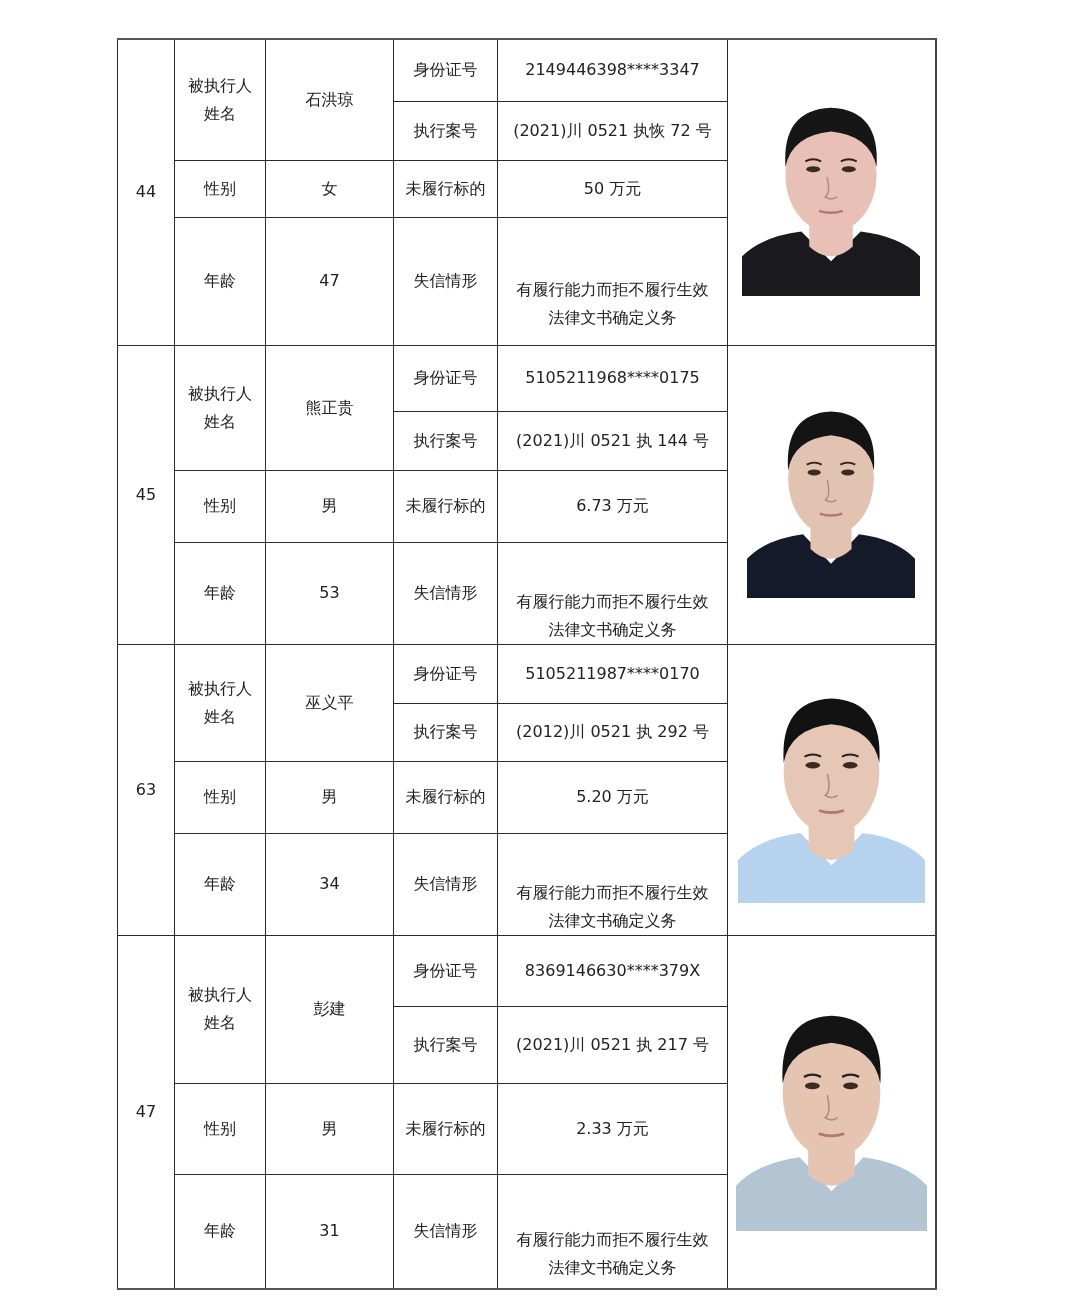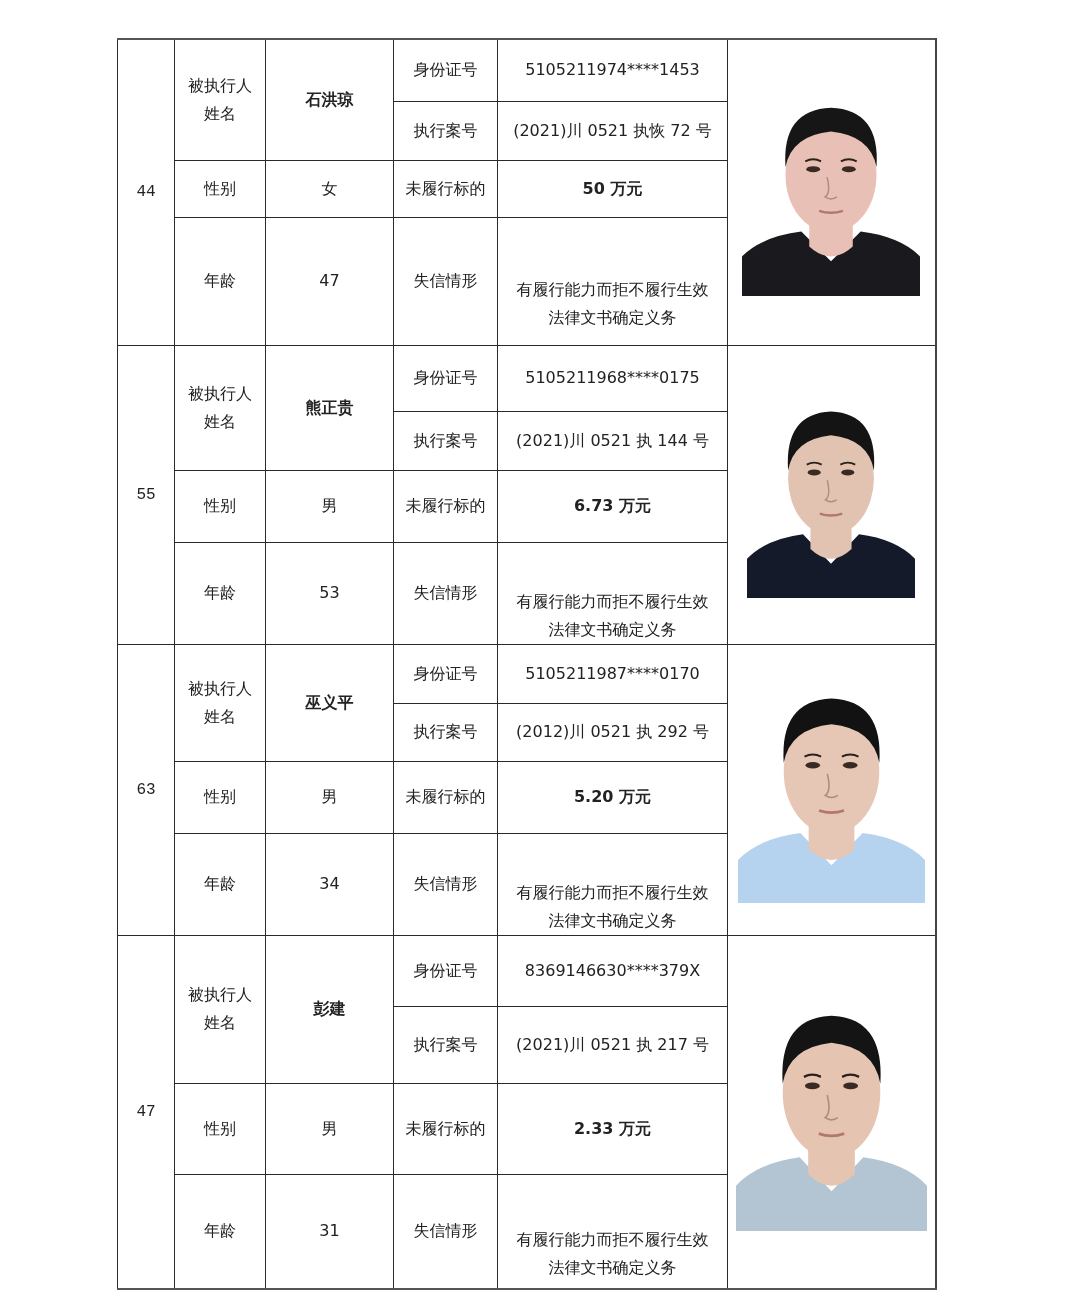--- a/index.html
+++ b/index.html
@@ -3,22 +3,22 @@
 <meta charset="utf-8">
 <style>
   html, body { margin: 0; padding: 0; background: #ffffff; }
   body { width: 1080px; height: 1307px; position: relative; overflow: hidden;
          font-family: "DejaVu Sans", "Liberation Sans", sans-serif; color: #222; }
   .sheet { position: absolute; left: 117px; top: 38px; width: 818px; }
   table.roster { border-collapse: collapse; table-layout: fixed; width: 818px; }
   table.roster td { border: 1px solid #2a2a2a; text-align: center; vertical-align: middle;
                     font-size: 16px; line-height: 28px; padding: 0 6px; }
   table.roster { border-top: 2px solid #555; border-left: 1.5px solid #555; border-right: 2px solid #444; border-bottom: 2px solid #555; }
-  .num { font-size: 17px; font-family: Liberation Mono, monospace; }
-  .bold { font-weight: bold; }
+  .num { font-size: 17px; }
+  .bold { font-weight: normal; }
   .photo-cell { padding: 0 !important; }
   .photo { margin: 0 auto; position: relative; overflow: hidden; background: #fff; }
   .photo svg { display: block; }
   .wrap2 { display: inline-block; max-width: 200px; margin-top: 45px; }
 </style>
 </head>
 <body>
 
 <div class="sheet">
   <table class="roster">
@@ -29,21 +29,21 @@
       <col style="width:104px">
       <col style="width:230px">
       <col style="width:208px">
     </colgroup>
     <tbody id="roster-body">
         <tr style="height: 62px;">
           <td rowspan="4" class="num">44</td>
           <td rowspan="2"><span>被执行人</span><br><span>姓名</span></td>
           <td rowspan="2" class="bold">石洪琼</td>
           <td>身份证号</td>
-          <td>5105211974****1453</td>
+          <td>2149446398****3347</td>
           <td rowspan="4" class="photo-cell">
             <div class="photo" style="width: 178px; height: 208px;">
               <svg width="178" height="208" viewBox="0 0 180 210" preserveAspectRatio="none">
                 <rect x="0" y="0" width="180" height="210" fill="#ffffff"></rect>
      <path d="M0 170 Q20 150 60 145 L90 175 L120 145 Q160 150 180 170 L180 210 L0 210 Z" fill="#1a1a1e"></path>
      <path d="M68 130 L112 130 L112 160 Q90 180 68 160 Z" fill="#e9c0b6"></path>
      <ellipse cx="90" cy="88" rx="46" ry="58" fill="#e9c0b6"></ellipse>
      <path d="M44 80 Q40 22 90 20 Q140 22 136 80 Q130 48 90 44 Q50 48 44 80 Z" fill="#161616"></path>
      <ellipse cx="72" cy="82" rx="7" ry="3" fill="#3a2a24"></ellipse>
      <ellipse cx="108" cy="82" rx="7" ry="3" fill="#3a2a24"></ellipse>
@@ -65,21 +65,21 @@
           <td>未履行标的</td>
           <td class="bold">50 万元</td>
         </tr>
         <tr style="height: 128px;">
           <td>年龄</td>
           <td>47</td>
           <td>失信情形</td>
           <td><span class="wrap2">有履行能力而拒不履行生效法律文书确定义务</span></td>
         </tr>
         <tr style="height: 66px;">
-          <td rowspan="4" class="num">55</td>
+          <td rowspan="4" class="num">45</td>
           <td rowspan="2"><span>被执行人</span><br><span>姓名</span></td>
           <td rowspan="2" class="bold">熊正贵</td>
           <td>身份证号</td>
           <td>5105211968****0175</td>
           <td rowspan="4" class="photo-cell">
             <div class="photo" style="width: 168px; height: 206px;">
               <svg width="168" height="206" viewBox="0 0 180 210" preserveAspectRatio="none">
                 <rect x="0" y="0" width="180" height="210" fill="#ffffff"></rect>
      <path d="M0 170 Q20 150 60 145 L90 175 L120 145 Q160 150 180 170 L180 210 L0 210 Z" fill="#151a2a"></path>
      <path d="M68 130 L112 130 L112 160 Q90 180 68 160 Z" fill="#e2c2b0"></path>

